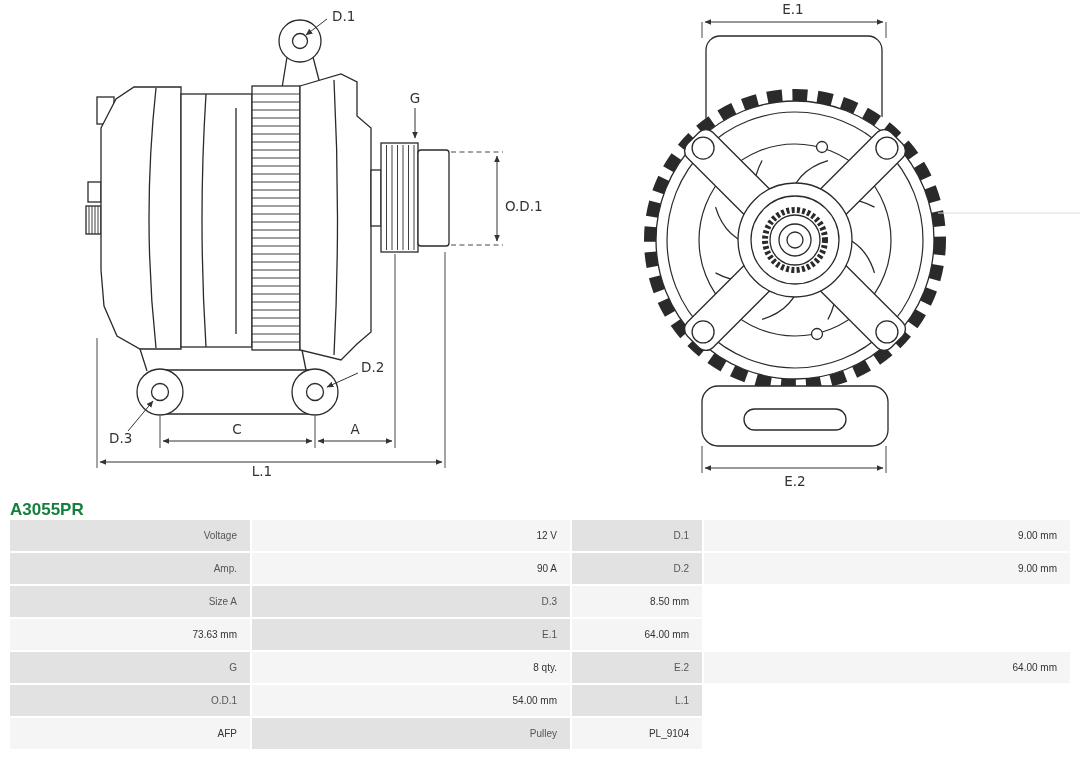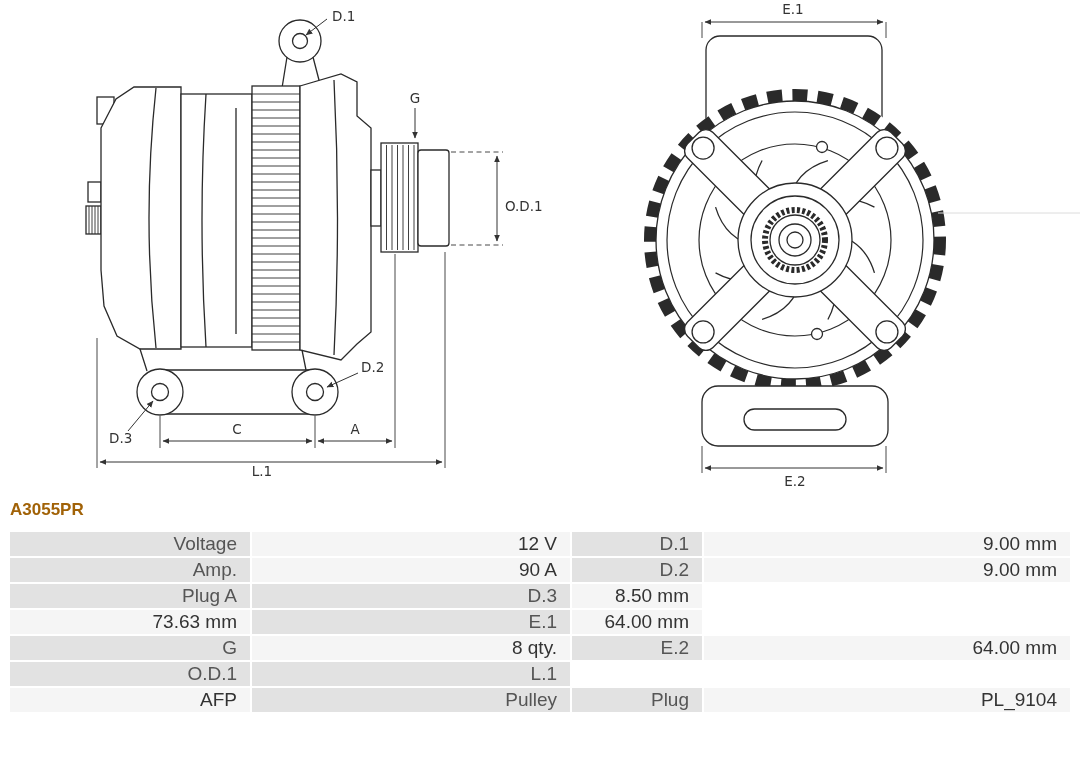--- a/index.html
+++ b/index.html
@@ -11,25 +11,25 @@
   
   .fw   { fill:#ffffff; stroke:#2a2a2a; stroke-width:1.3; }
   .ln   { fill:none; stroke:#2a2a2a; stroke-width:1.3; }
   .nf   { fill:none; stroke:#2a2a2a; stroke-width:1.2; }
   .thin { fill:none; stroke:#2a2a2a; stroke-width:0.9; }
   .dim  { fill:none; stroke:#333333; stroke-width:1; }
   .ext  { fill:none; stroke:#333333; stroke-width:0.9; }
   .dsh  { stroke-dasharray:5 3.5; }
   .dl   { font-family:"DejaVu Sans", sans-serif; font-size:13.5px; fill:#333333; }
 
-  .part-number { margin:0 0 12px 10px; font-size:17px; line-height:20px; font-weight:bold; color:#a16207; }
+  .part-number { margin:0 0 0 10px; font-size:17px; line-height:20px; font-weight:bold; color:#15803d; }
 
   .spec-table { margin:0 10px; }
   .spec-row { display:grid; grid-template-columns:240px 318px 130px 1fr; column-gap:2px; margin-bottom:2px; }
-  .cell { height:24px; display:flex; align-items:center; justify-content:flex-end; padding-right:13px; font-size:19px; }
+  .cell { height:31px; display:flex; align-items:center; justify-content:flex-end; padding-right:13px; font-size:10px; }
   .cell.label { background:#e2e2e2; color:#555555; }
   .cell.value { background:#f5f5f5; color:#333333; }
 </style>
 </head>
 <body>
 
 <svg class="diagram" viewBox="0 0 1080 500" xmlns="http://www.w3.org/2000/svg">
   <defs>
     <marker id="ah" viewBox="0 0 10 10" refX="8.5" refY="5" markerWidth="7.5" markerHeight="7.5" orient="auto-start-reverse">
       <path d="M0,1 L9,5 L0,9 Z" fill="#333333"></path>
@@ -173,38 +173,38 @@
     <div class="cell label">D.1</div>
     <div class="cell value">9.00 mm</div>
   </div>
   <div class="spec-row">
     <div class="cell label">Amp.</div>
     <div class="cell value">90 A</div>
     <div class="cell label">D.2</div>
     <div class="cell value">9.00 mm</div>
   </div>
   <div class="spec-row">
-    <div class="cell label">Plug A</div>
+    <div class="cell label">Size A</div>
     <div class="cell label">D.3</div>
     <div class="cell value">8.50 mm</div>
   </div>
   <div class="spec-row">
     <div class="cell value">73.63 mm</div>
     <div class="cell label">E.1</div>
     <div class="cell value">64.00 mm</div>
   </div>
   <div class="spec-row">
     <div class="cell label">G</div>
     <div class="cell value">8 qty.</div>
     <div class="cell label">E.2</div>
     <div class="cell value">64.00 mm</div>
   </div>
   <div class="spec-row">
     <div class="cell label">O.D.1</div>
+    <div class="cell value">54.00 mm</div>
     <div class="cell label">L.1</div>
   </div>
   <div class="spec-row">
     <div class="cell value">AFP</div>
     <div class="cell label">Pulley</div>
-    <div class="cell label">Plug</div>
     <div class="cell value">PL_9104</div>
   </div>
 </div>
 
 </body></html>

